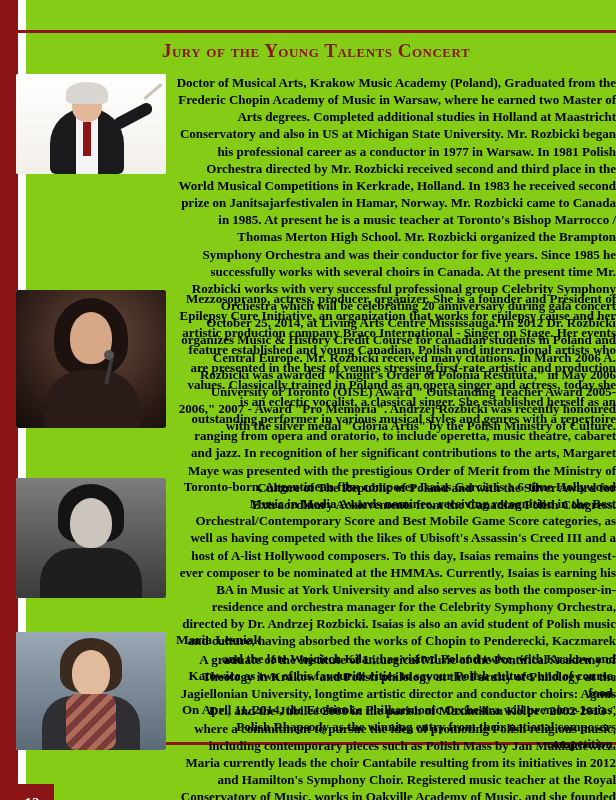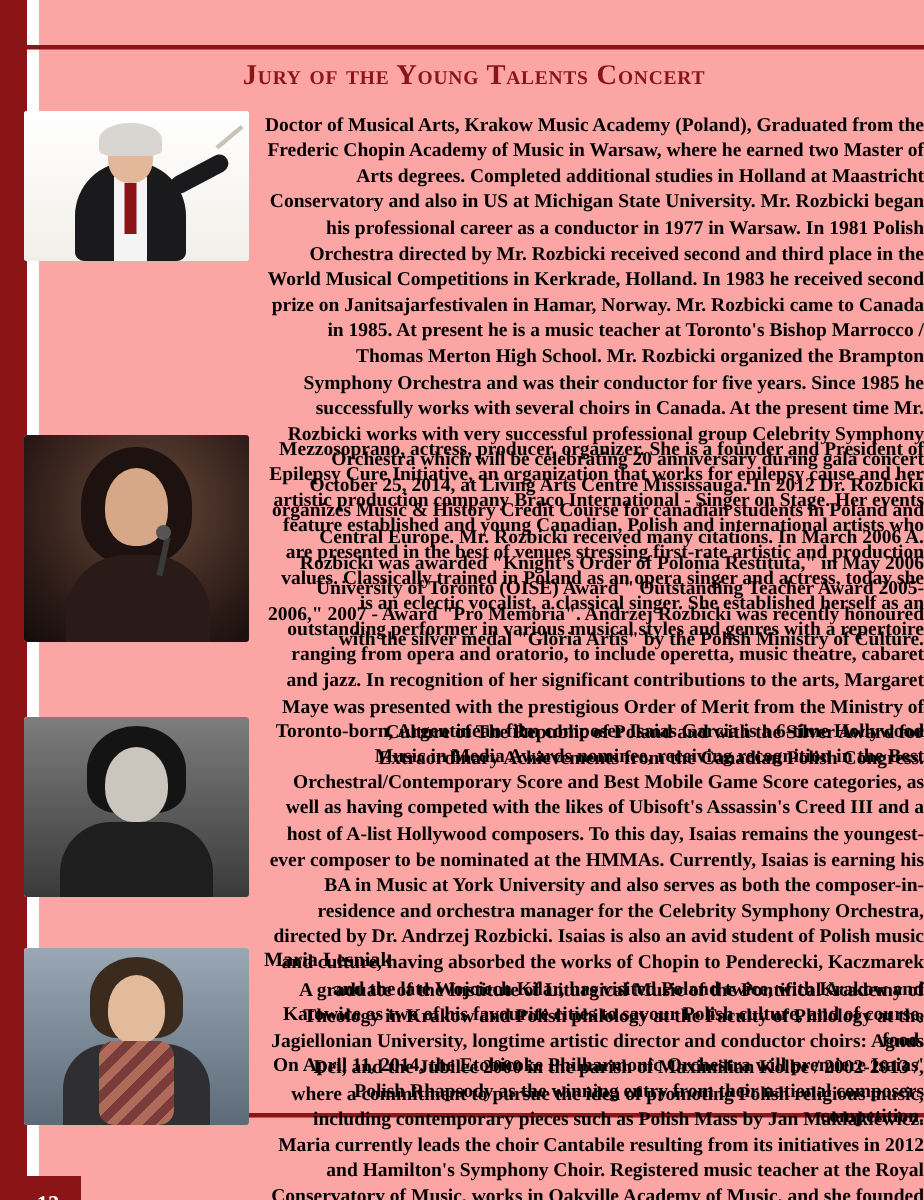--- a/index.html
+++ b/index.html
@@ -4,21 +4,21 @@
 <style>
   html, body {
     margin: 0;
     padding: 0;
     background: #ffffff;
   }
   .page {
     position: relative;
     width: 616px;
     height: 800px;
-    background: #fca5a5;
+    background: #84cc16;
     overflow: hidden;
     font-family: "Liberation Serif", serif;
   }
   
   .left-band {
     position: absolute;
     left: 0;
     top: 0;
     width: 26px;
     height: 800px;

